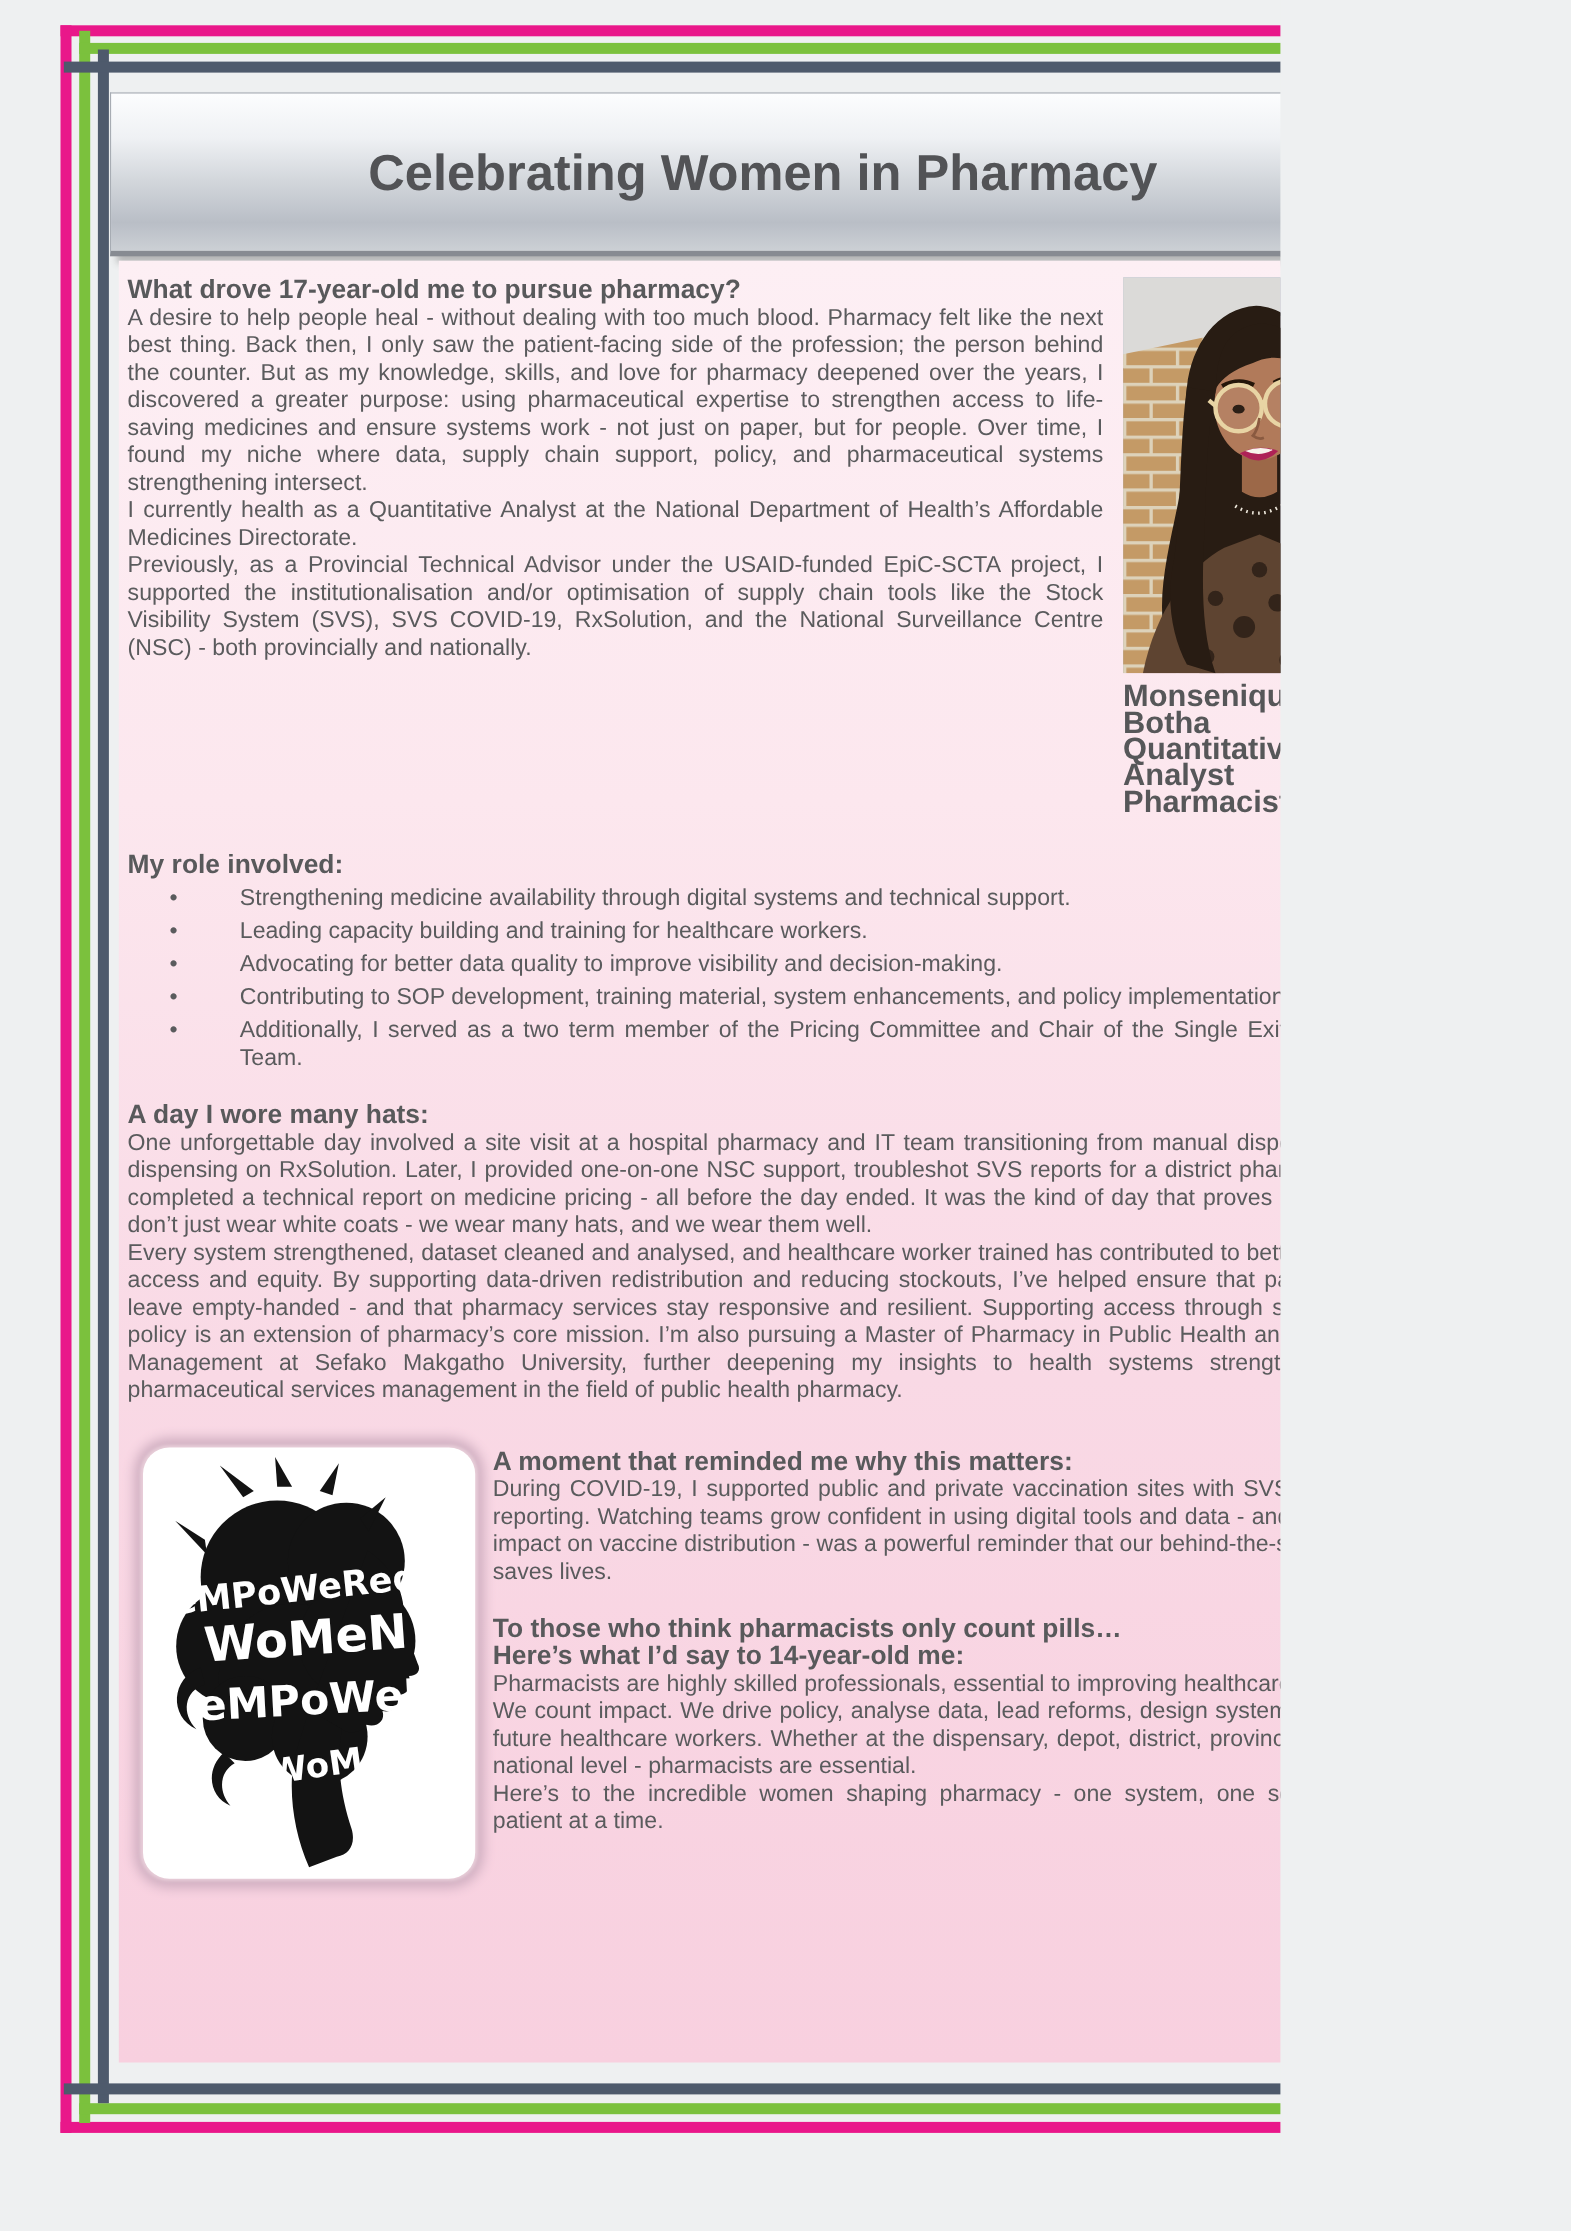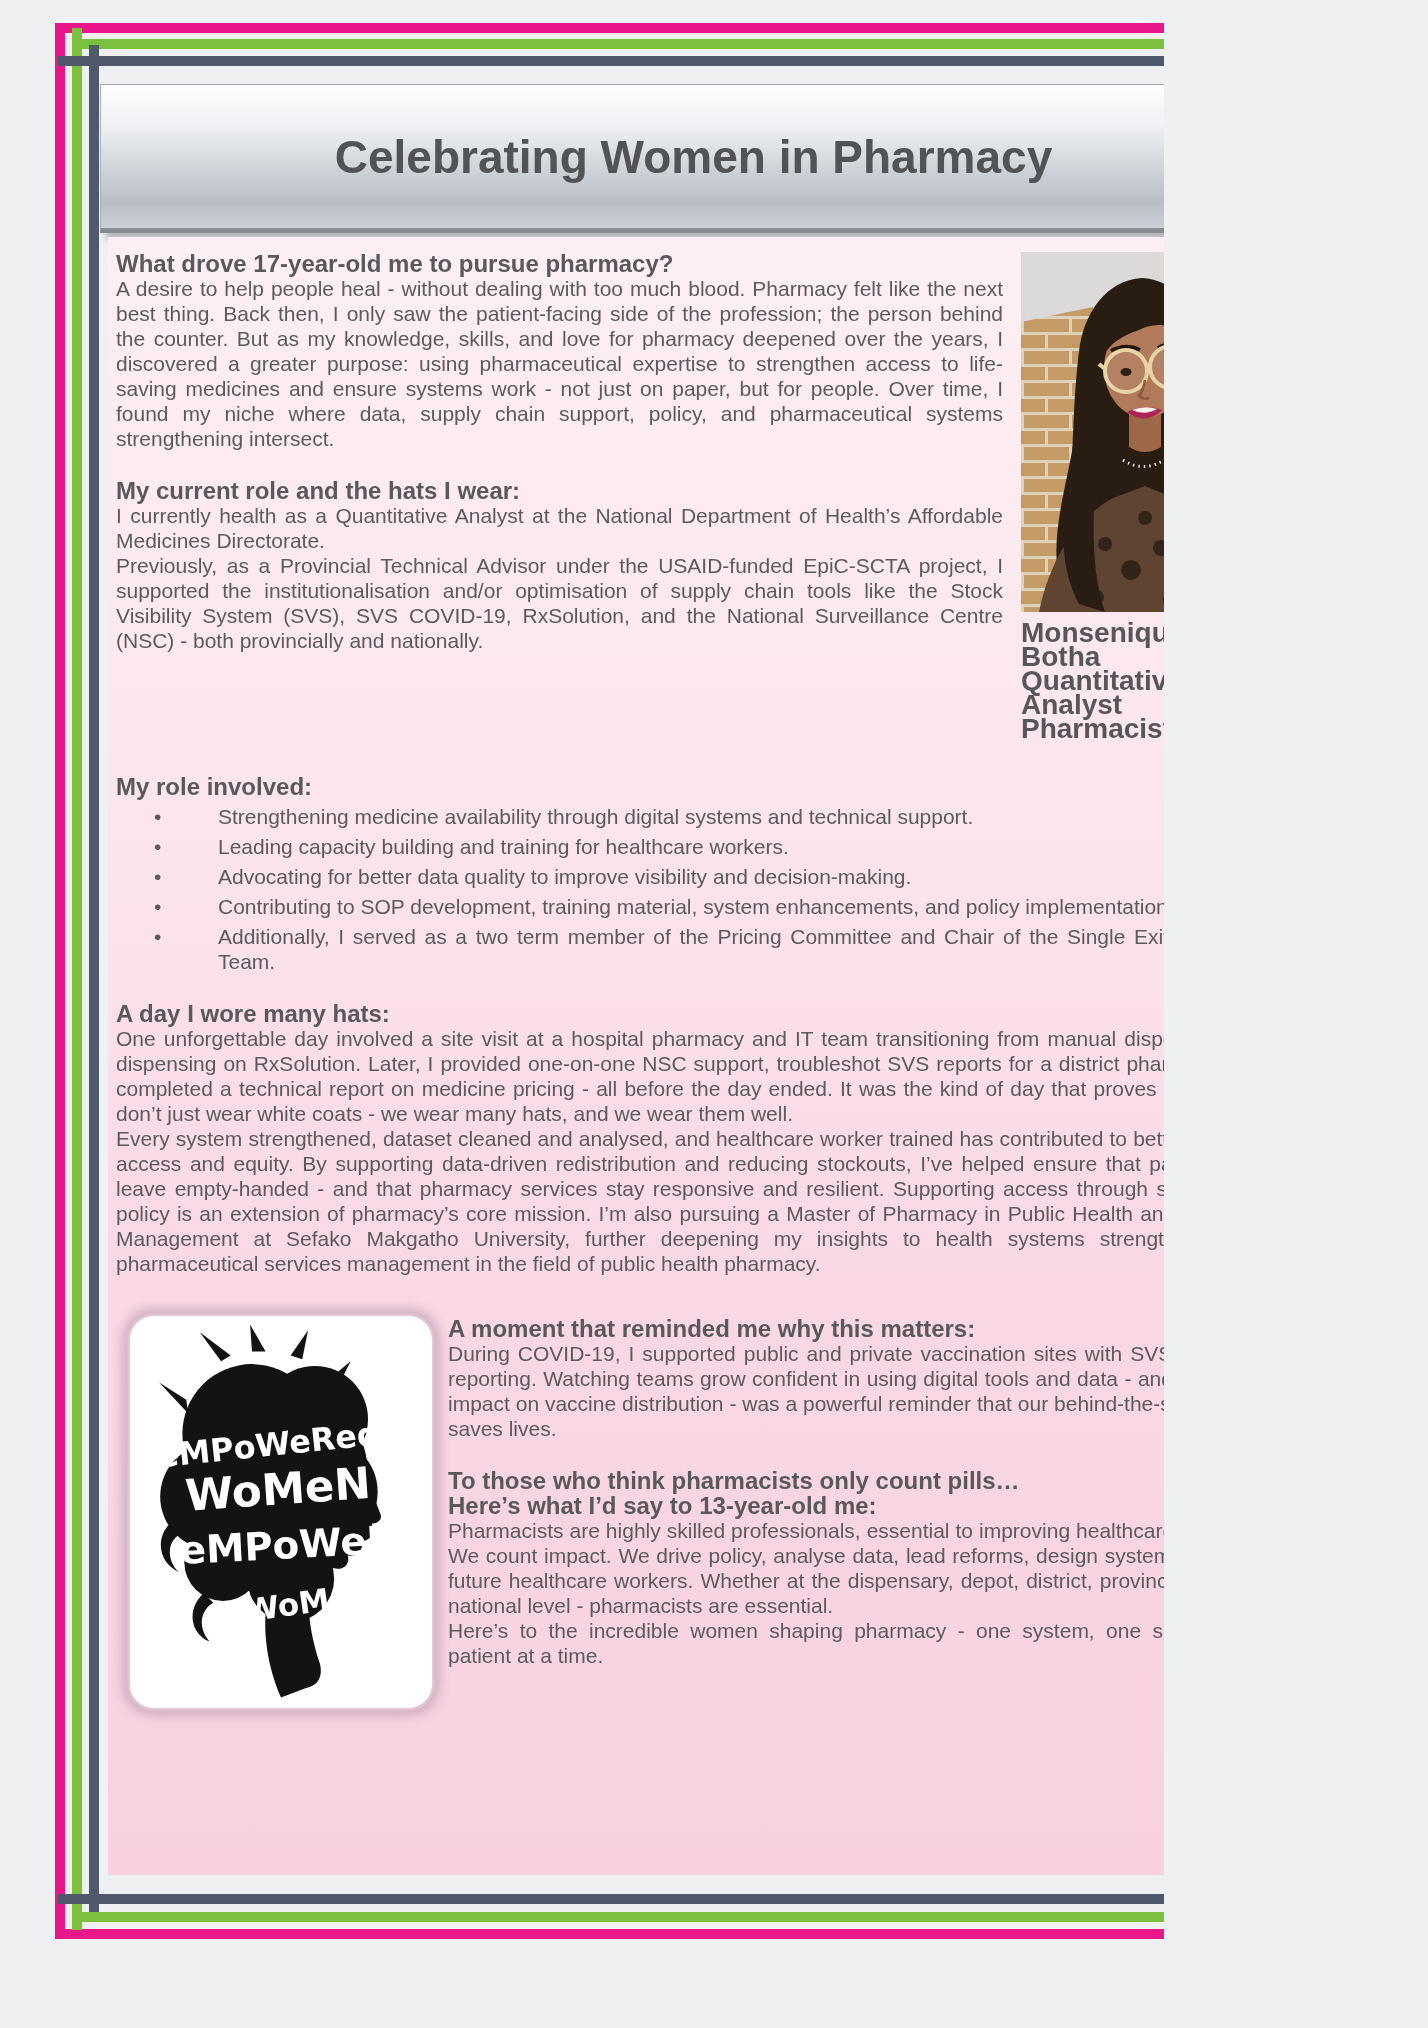--- a/index.html
+++ b/index.html
@@ -148,21 +148,20 @@
       <div class="caption">
         <div>Monsenique Botha</div>
         <div>Quantitative Analyst</div>
         <div>Pharmacist</div>
       </div>
     </div>
 
     <h2 class="first">What drove 17-year-old me to pursue pharmacy?</h2>
     <p>A desire to help people heal - without dealing with too much blood. Pharmacy felt like the next best thing. Back then, I only saw the patient-facing side of the profession; the person behind the counter. But as my knowledge, skills, and love for pharmacy deepened over the years, I discovered a greater purpose: using pharmaceutical expertise to strengthen access to life-saving medicines and ensure systems work - not just on paper, but for people. Over time, I found my niche where data, supply chain support, policy, and pharmaceutical systems strengthening intersect.</p>
 
-    <h2>My current role and the hats I wear:</h2>
     <p>I currently health as a Quantitative Analyst at the National Department of Health’s Affordable Medicines Directorate.</p>
     <p>Previously, as a Provincial Technical Advisor under the USAID-funded EpiC-SCTA project, I supported the institutionalisation and/or optimisation of supply chain tools like the Stock Visibility System (SVS), SVS COVID-19, RxSolution, and the National Surveillance Centre (NSC) - both provincially and nationally.</p>
 
     <div class="clear"></div>
     <h2>My role involved:</h2>
     <ul class="bullets">
       <li>
           <span class="dot">•</span>
           <span class="btext">Strengthening medicine availability through digital systems and technical support.</span>
         </li>
@@ -215,21 +214,21 @@
             <text x="148" y="188" font-size="45" transform="rotate(-4 148 188)">WoMeN</text>
             <text x="158" y="244" font-size="40" transform="rotate(-3 158 244)">eMPoWeR</text>
             <text x="182" y="300" font-size="32" transform="rotate(-8 182 300)">WoMeN</text>
           </g>
         </svg>
       </div>
       <div class="bottom-text">
         <h2 class="first">A moment that reminded me why this matters:</h2>
         <p>During COVID-19, I supported public and private vaccination sites with SVS COVID-19 reporting. Watching teams grow confident in using digital tools and data - and seeing the impact on vaccine distribution - was a powerful reminder that our behind-the-scenes work saves lives.</p>
         <h2>To those who think pharmacists only count pills…</h2>
-        <h2 class="first">Here’s what I’d say to 13-year-old me:</h2>
+        <h2 class="first">Here’s what I’d say to 14-year-old me:</h2>
         <p>Pharmacists are highly skilled professionals, essential to improving healthcare outcomes. We count impact. We drive policy, analyse data, lead reforms, design systems, and train future healthcare workers. Whether at the dispensary, depot, district, provincial office, or national level - pharmacists are essential.</p>
         <p>Here’s to the incredible women shaping pharmacy - one system, one solution, one patient at a time.</p>
       </div>
     </div>
   </div>
 
   <div class="page-number">4</div>
 
 </div>
 

